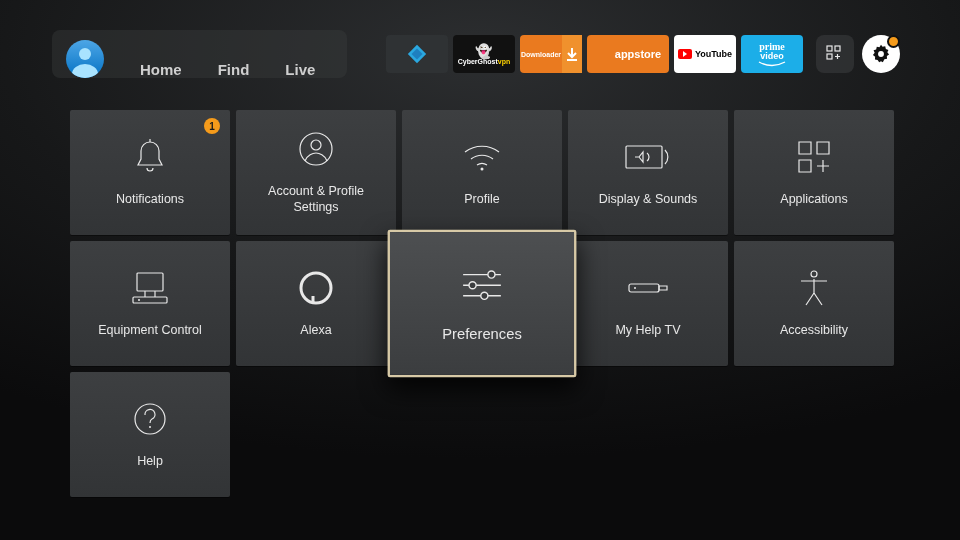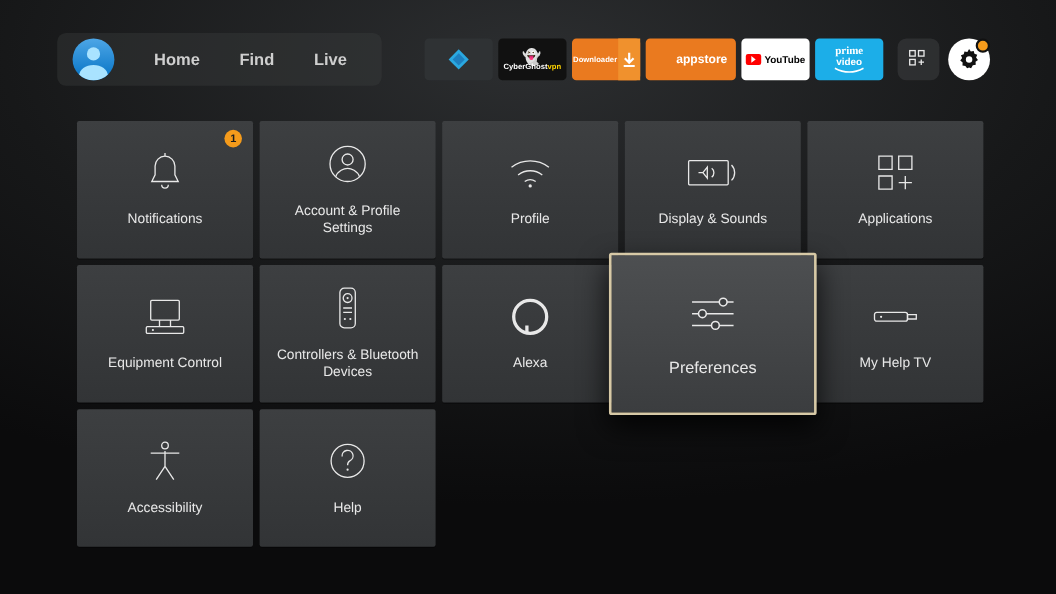--- a/index.html
+++ b/index.html
@@ -1,20 +1,20 @@
 <!DOCTYPE html>
 <html><head>
 <meta charset="utf-8">
 <style>
   html,body{margin:0;padding:0;background:#000;width:960px;height:540px;font-family:'Segoe UI',Arial,Helvetica,sans-serif;color:#e6e6e6;overflow:hidden;}
   .screen{position:relative;width:960px;height:540px;background:radial-gradient(ellipse 90% 75% at 50% 10%,#2c2e30 0%,#171819 55%,#0b0b0c 100%);} 
 
   
   .topbar{position:absolute;left:52px;top:30px;width:848px;height:48px;display:flex;align-items:center;border-radius:8px;}
-  .nav-blur{height:48px;display:flex;align-items:center;border-radius:8px;background:rgba(60,62,64,.38);padding:0 14px;}
+  .nav-blur{height:48px;display:flex;align-items:flex-end;border-radius:8px;background:rgba(60,62,64,.38);padding:0 14px;}
   .profile{width:38px;height:38px;border-radius:50%;background:linear-gradient(#4da6e6 0%,#0472c4 100%);position:relative;margin-right:18px;overflow:hidden;}
   .profile::before{content:"";position:absolute;left:50%;top:8px;width:12px;height:12px;border-radius:50%;background:#a9e3ff;transform:translateX(-50%);} 
   .profile::after{content:"";position:absolute;left:50%;bottom:-6px;width:26px;height:20px;border-radius:50% 50% 0 0;background:#a9e3ff;transform:translateX(-50%);} 
   .nav-item{font-size:15px;font-weight:600;color:#cfcfcf;margin:0 18px;white-space:nowrap;}
 
   .apps{margin-left:auto;display:flex;align-items:center;gap:5px;}
   .app{width:62px;height:38px;border-radius:4px;display:flex;align-items:center;justify-content:center;font-size:9px;font-weight:700;color:#fff;position:relative;}
   .app.kodi{background:#2f3234;} .app.kodi svg{width:22px;height:22px;}
   .app.cg{background:#111;color:#ffd400;font-size:8px;flex-direction:column;} .app.cg .ghost{font-size:14px;line-height:1;}
   .app.dl{background:#ea7a1f;display:flex;align-items:stretch;} .app.dl .t{flex:1;display:flex;align-items:center;justify-content:center;font-size:7px;} .app.dl .ar{width:20px;background:#f0912d;display:flex;align-items:center;justify-content:center;}
@@ -171,34 +171,20 @@
             <rect x="6" y="2" width="26" height="18" rx="1"></rect>
             <line x1="14" y1="20" x2="14" y2="26"></line>
             <line x1="24" y1="20" x2="24" y2="26"></line>
             <rect x="2" y="26" width="34" height="6" rx="1"></rect>
             <circle cx="8" cy="29" r="1" fill="#e8e8e8" stroke="none"></circle>
           </svg>
       </div>
       <div class="lbl">Equipment Control</div>
     </div>
 
-    <div class="tile">
-      <div class="ic">
-        <svg width="18" height="40" viewBox="0 0 18 40">
-            <rect x="2" y="2" width="14" height="36" rx="4"></rect>
-            <circle cx="9" cy="11" r="4"></circle>
-            <circle cx="9" cy="11" r="1" fill="#e8e8e8" stroke="none"></circle>
-            <line x1="5" y1="20" x2="13" y2="20"></line>
-            <line x1="5" y1="24" x2="13" y2="24"></line>
-            <circle cx="6.5" cy="30" r="1" fill="#e8e8e8" stroke="none"></circle>
-            <circle cx="11.5" cy="30" r="1" fill="#e8e8e8" stroke="none"></circle>
-          </svg>
-      </div>
-      <div class="lbl">Controllers &amp; Bluetooth Devices</div>
-    </div>
 
     <div class="tile">
       <div class="ic">
         <svg width="34" height="34" viewBox="0 0 34 34">
             <circle cx="17" cy="17" r="15" stroke-width="3"></circle>
             <path d="M14 31c0-3 0-6 0-6" stroke-width="3"></path>
           </svg>
       </div>
       <div class="lbl">Alexa</div>
     </div>

